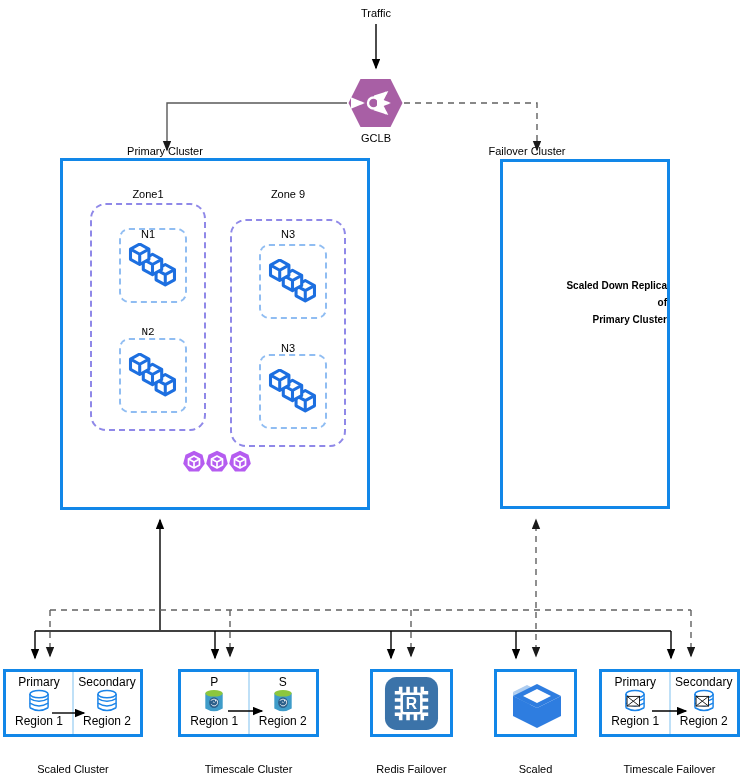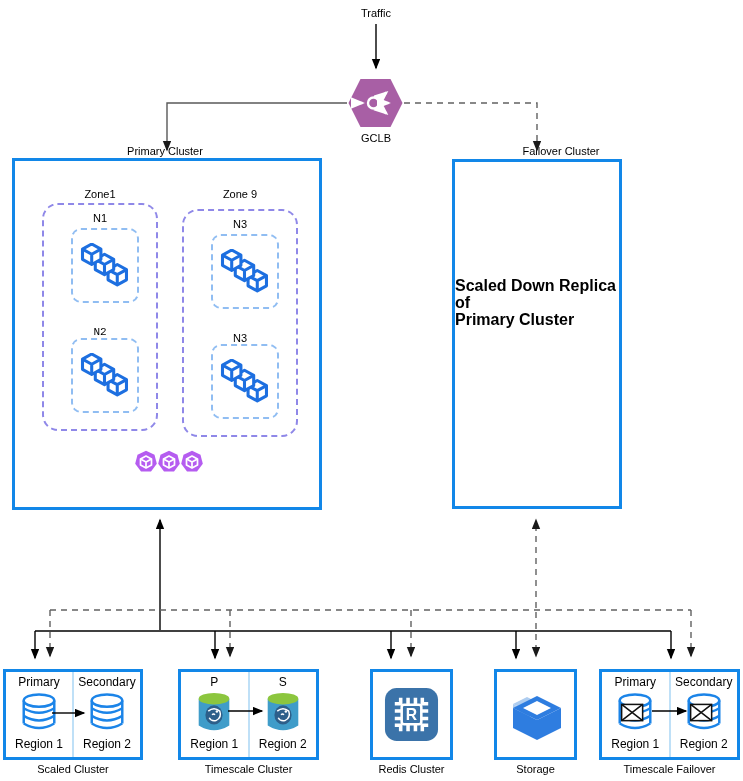--- a/index.html
+++ b/index.html
@@ -1,27 +1,27 @@
 <!DOCTYPE html>
 <html><head>
 <meta charset="utf-8">
 <style>
   html,body{margin:0;padding:0;background:#ffffff;}
   body{font-family:"Liberation Sans", sans-serif; color:#000;}
   #canvas{position:relative;width:743px;height:781px;background:#fff;overflow:hidden;}
   .lbl{position:absolute;font-size:11px;text-align:center;line-height:14px;white-space:nowrap;}
   
-  .cluster-box{position:absolute;border:3px solid #1287e8;background:#fff;box-sizing:border-box;}
+  .cluster-box{position:absolute;border:3px solid #1287e8;background:#fff;box-sizing:border-box;margin-left:48px;}
   .zone{position:absolute;border:2px dashed #8f88e8;border-radius:16px;box-sizing:border-box;}
   .node-box{position:absolute;border:2px dashed #90bdf2;border-radius:10px;box-sizing:border-box;
             display:flex;align-items:center;justify-content:center;}
-  .failover-text{position:absolute;left:0;right:0;text-align:left;font-weight:bold;font-size:16px;
+  .failover-text{position:absolute;left:0;right:0;text-align:right;font-weight:bold;font-size:10px;
                  line-height:17px;white-space:pre-line;}
   
-  .dbx{position:absolute;top:669px;height:91px;border:3px solid #1287e8;background:#fff;
+  .dbx{position:absolute;top:669px;height:68px;border:3px solid #1287e8;background:#fff;
        box-sizing:border-box;display:flex;}
   .half{flex:1;display:flex;flex-direction:column;align-items:center;justify-content:space-between;
         padding:3px 0 6px 0;box-sizing:border-box;}
   .vdiv{width:2px;background:#bfe0f7;}
   .role,.region{font-size:12px;line-height:14px;}
   .single-center{flex:1;display:flex;align-items:center;justify-content:center;}
   .icon{display:block;}
   svg{display:block;}
   #connectors{position:absolute;left:0;top:0;z-index:10;pointer-events:none;}
 </style>
@@ -45,27 +45,27 @@
         <circle cx="26" cy="25" r="5.5"></circle>
         <path d="M33,25 H41" marker-end="url(#wah)"></path>
         <path d="M32,20.5 L39,14.5" marker-end="url(#wah)"></path>
         <path d="M32,29.5 L39,35.5" marker-end="url(#wah)"></path>
       </g>
     </svg>
   </div>
   <div class="lbl" style="left:340px;top:131px;width:72px;">GCLB</div>
 
   <div class="lbl" style="left:110px;top:144px;width:110px;">Primary Cluster</div>
-  <div class="lbl" style="left:506px;top:144px;width:110px;">Failover Cluster</div>
+  <div class="lbl" style="left:472px;top:144px;width:110px;">Failover Cluster</div>
 
   <div class="cluster-box" style="left:12px;top:158px;width:310px;height:352px;">
 
     <div class="lbl" style="left:27px;top:26px;width:116px;">Zone1</div>
     <div class="zone" style="left:27px;top:42px;width:116px;height:228px;">
-      <div class="lbl" style="left:0;top:6px;width:112px;">N1</div>
+      <div class="lbl" style="left:0;top:22px;width:112px;">N1</div>
       <div class="node-box" style="left:27px;top:23px;width:68px;height:75px;">
         <svg class="icon" width="52" height="45" viewBox="0 0 50 44">
           <g fill="#ffffff" stroke="#1d6fe0" stroke-width="3" stroke-linejoin="round">
             <g transform="translate(25,20)">
                 <path d="M12,1 L21,6 V16 L12,21 L3,16 V6 Z"></path>
                 <path d="M3,6 L12,11 L21,6 M12,11 V21" fill="none"></path>
               </g>
             <g transform="translate(12.5,10)">
                 <path d="M12,1 L21,6 V16 L12,21 L3,16 V6 Z"></path>
                 <path d="M3,6 L12,11 L21,6 M12,11 V21" fill="none"></path>
@@ -92,21 +92,21 @@
             <g transform="translate(0,0)">
                 <path d="M12,1 L21,6 V16 L12,21 L3,16 V6 Z"></path>
                 <path d="M3,6 L12,11 L21,6 M12,11 V21" fill="none"></path>
               </g>
           </g>
         </svg>
       </div>
     </div>
 
     <div class="lbl" style="left:167px;top:26px;width:116px;">Zone 9</div>
-    <div class="zone" style="left:167px;top:48px;width:116px;height:228px;">
+    <div class="zone" style="left:167px;top:58px;width:116px;height:228px;">
       <div class="lbl" style="left:0;top:6px;width:112px;">N3</div>
       <div class="node-box" style="left:27px;top:23px;width:68px;height:75px;">
         <svg class="icon" width="52" height="45" viewBox="0 0 50 44">
           <g fill="#ffffff" stroke="#1d6fe0" stroke-width="3" stroke-linejoin="round">
             <g transform="translate(25,20)">
                 <path d="M12,1 L21,6 V16 L12,21 L3,16 V6 Z"></path>
                 <path d="M3,6 L12,11 L21,6 M12,11 V21" fill="none"></path>
               </g>
             <g transform="translate(12.5,10)">
                 <path d="M12,1 L21,6 V16 L12,21 L3,16 V6 Z"></path>
@@ -251,21 +251,21 @@
           <path d="M18,12 V19 M25.5,12 V19 M33,12 V19 M40,12 V19"></path>
           <path d="M18,39 V46 M25.5,39 V46 M33,39 V46 M40,39 V46"></path>
           <path d="M12,18 H19 M12,25.5 H19 M12,33 H19 M12,40 H19"></path>
           <path d="M39,18 H46 M39,25.5 H46 M39,33 H46 M39,40 H46"></path>
         </g>
         <rect x="19" y="19" width="20" height="20" rx="2.5" fill="none" stroke="#ffffff" stroke-width="2.6"></rect>
         <text x="29" y="35" text-anchor="middle" font-family="Liberation Sans, sans-serif" font-size="16" font-weight="bold" fill="#ffffff">R</text>
       </svg>
     </div>
   </div>
-  <div class="lbl" style="left:370px;top:762px;width:83px;">Redis Cluster</div>
+  <div class="lbl" style="left:370px;top:762px;width:83px;">Redis Failover</div>
 
   <div class="dbx" style="left:494px;width:83px;">
     <div class="single-center">
       <svg class="icon" width="62" height="56" viewBox="0 0 62 54">
         <g fill="#aecdf0">
           <polygon points="8,16 22,9 32,14 18,21"></polygon>
           <polygon points="8,16 18,21 18,32 8,27"></polygon>
         </g>
         <g fill="#6fa8e6">
           <polygon points="15,19 29,12 39,17 25,24"></polygon>
@@ -273,21 +273,21 @@
         </g>
         <g fill="#2e7de0">
           <polygon points="32,8 56,20 32,32 8,20"></polygon>
           <polygon points="8,20 32,32 32,52 8,40"></polygon>
           <polygon points="56,20 32,32 32,52 56,40"></polygon>
         </g>
         <polygon points="32,13 46,20 32,27 18,20" fill="#ffffff"></polygon>
       </svg>
     </div>
   </div>
-  <div class="lbl" style="left:494px;top:762px;width:83px;">Storage</div>
+  <div class="lbl" style="left:494px;top:762px;width:83px;">Scaled</div>
 
   <div class="dbx" style="left:599px;width:141px;">
     <div class="half">
       <div class="role">Primary</div>
       <svg class="icon" width="40" height="42" viewBox="0 0 40 44">
         <path d="M4,9 H36 V33 Q20,43 4,33 Z" fill="#ffffff"></path>
         <g stroke="#1b84e8" stroke-width="2.6" fill="none">
           <ellipse cx="20" cy="9" rx="16" ry="6.5" fill="#ffffff"></ellipse>
           <path d="M4,9 V33"></path>
             <path d="M36,9 V33"></path>

